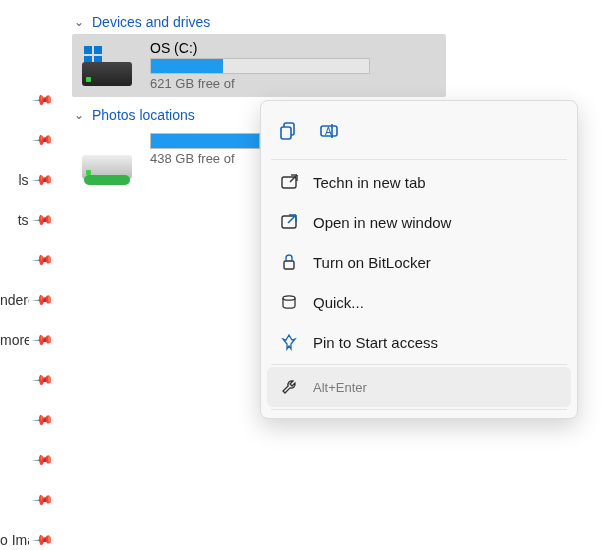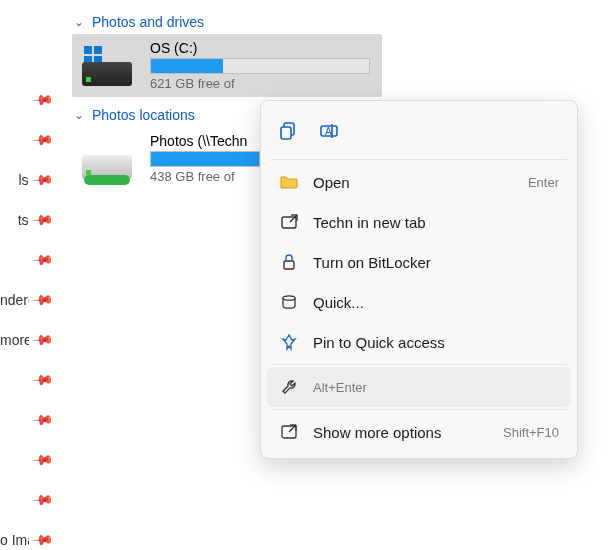--- a/index.html
+++ b/index.html
@@ -21,21 +21,21 @@
 
     .group-header {
       display: flex; align-items: center; gap: 6px;
       color: #0f5dc7; font-size: 14px; padding: 4px 0;
       cursor: default;
     }
     .chevron { color: #666; font-size: 12px; width: 14px; text-align: center; }
 
     .drive-item {
       display: flex; align-items: flex-start; gap: 18px;
-      padding: 6px 10px; width: 310px; border-radius: 2px;
+      padding: 6px 10px; width: 374px; border-radius: 2px;
     }
     .drive-item.selected { background: #d9d9d9; }
     .drive-icon { width: 50px; height: 42px; position: relative; margin-top:4px; }
     .os-windows { position:absolute; top:0; left:0; width:22px; height:22px; background:#0a78d6; display:grid; grid-template-columns:1fr 1fr; grid-template-rows:1fr 1fr; gap:2px; padding:2px; }
     .os-windows span { background:#0a78d6; }
     .os-windows.outer { background:transparent; }
     .os-windows.outer span { background:#0a78d6; }
     .hdd-body { position:absolute; bottom:0; left:0; width:50px; height:24px; background:linear-gradient(#444,#222); border-radius:3px; }
     .hdd-led { position:absolute; bottom:4px; left:4px; width:5px; height:5px; background:#3ad23a; border-radius:1px; }
     .net-bar { position:absolute; bottom:-6px; left:2px; width:46px; height:10px; background:#34b34b; border-radius:5px; }
@@ -118,21 +118,21 @@
       <span class="sidebar-label">o Imag</span>
       <span class="pin-icon">📌</span>
     </div>
 
 </div>
 
 <div class="main">
 
   <div class="group-header">
     <span class="chevron">⌄</span>
-    <span>Photos and drives</span>
+    <span>Devices and drives</span>
   </div>
 
   <div class="drive-item selected">
     <div class="drive-icon">
       <div class="os-windows outer">
           <span></span>
           <span></span>
           <span></span>
           <span></span>
         </div>
@@ -153,21 +153,20 @@
     <span>Photos locations</span>
   </div>
 
   <div class="drive-item">
     <div class="drive-icon">
       <div class="hdd-body" style="background:linear-gradient(#eee,#bbb)"></div>
       <div class="hdd-led"></div>
       <div class="net-bar"></div>
     </div>
     <div class="drive-text">
-      <span class="drive-name">Photos (\\Techn</span>
       <div class="usage-bar" style="width:110px">
           <div class="usage-fill" style="width:100%"></div>
         </div>
       <span class="drive-free">438 GB free of</span>
     </div>
   </div>
 
 </div>
 
 <div class="ctx">
@@ -184,41 +183,44 @@
           <text x="6" y="14" font-size="10" fill="#1665c0">A</text>
           <line x1="13" y1="3" x2="13" y2="17" stroke="#1665c0" stroke-width="1.6"></line>
         </svg>
     </div>
   </div>
   <div class="ctx-sep"></div>
 
   <div class="ctx-item">
     <span class="mi">
         <svg width="18" height="18" viewBox="0 0 18 18">
-          <path d="M1 4h5l2 2h9v8a1 1 0 0 1-1 1H1z" fill="#f7c948" stroke="#caa21a"></path>
-        </svg>
-      </span>
-    <span class="label">Open</span>
-    <span class="accel">Enter</span>
-  </div>
-  <div class="ctx-item">
-    <span class="mi">
-        <svg width="18" height="18" viewBox="0 0 18 18">
           <rect x="2" y="4" width="14" height="11" rx="2" fill="none" stroke="#333" stroke-width="1.4"></rect>
           <line x1="11" y1="2" x2="17" y2="2" stroke="#333" stroke-width="1.4"></line>
           <line x1="17" y1="2" x2="17" y2="8" stroke="#333" stroke-width="1.4"></line>
           <line x1="17" y1="2" x2="10" y2="9" stroke="#333" stroke-width="1.4"></line>
         </svg>
       </span>
     <span class="label">Techn in new tab</span>
     <span class="accel"></span>
   </div>
   <div class="ctx-item">
     <span class="mi">
         <svg width="18" height="18" viewBox="0 0 18 18">
+          <rect x="2" y="3" width="14" height="12" rx="2" fill="none" stroke="#333" stroke-width="1.4"></rect>
+          <line x1="9" y1="2" x2="16" y2="2" stroke="#1665c0" stroke-width="1.6"></line>
+          <line x1="16" y1="2" x2="16" y2="9" stroke="#1665c0" stroke-width="1.6"></line>
+          <line x1="16" y1="2" x2="8" y2="10" stroke="#1665c0" stroke-width="1.6"></line>
+        </svg>
+      </span>
+    <span class="label">Open in new window</span>
+    <span class="accel"></span>
+  </div>
+  <div class="ctx-item">
+    <span class="mi">
+        <svg width="18" height="18" viewBox="0 0 18 18">
           <rect x="4" y="8" width="10" height="8" rx="1.5" fill="none" stroke="#333" stroke-width="1.4"></rect>
           <path d="M6 8V5a3 3 0 0 1 6 0v3" fill="none" stroke="#1665c0" stroke-width="1.4"></path>
         </svg>
       </span>
     <span class="label">Turn on BitLocker</span>
     <span class="accel"></span>
   </div>
   <div class="ctx-item">
     <span class="mi">
         <svg width="18" height="18" viewBox="0 0 18 18">
@@ -228,42 +230,30 @@
       </span>
     <span class="label">Quick...</span>
     <span class="accel"></span>
   </div>
   <div class="ctx-item">
     <span class="mi">
         <svg width="18" height="18" viewBox="0 0 18 18">
           <path d="M9 2l3 5 3-1-4 5v5l-2-3-2 3v-5L3 6l3 1z" fill="none" stroke="#1665c0" stroke-width="1.3"></path>
         </svg>
       </span>
-    <span class="label">Pin to Quick access</span>
+    <span class="label">Pin to Start access</span>
     <span class="accel"></span>
   </div>
 
   <div class="ctx-sep"></div>
 
   <div class="ctx-item hovered">
     <span class="mi">
         <svg width="18" height="18" viewBox="0 0 18 18">
           <path d="M13 3a4 4 0 0 0-4.9 5L3 13l2 2 5-5.1A4 4 0 0 0 15 5l-3 3-2-2z" fill="none" stroke="#333" stroke-width="1.3"></path>
         </svg>
       </span>
     <span class="accel">Alt+Enter</span>
   </div>
 
   <div class="ctx-sep"></div>
 
-  <div class="ctx-item">
-    <span class="mi">
-        <svg width="18" height="18" viewBox="0 0 18 18">
-          <rect x="2" y="3" width="14" height="12" rx="2" fill="none" stroke="#333" stroke-width="1.3"></rect>
-          <line x1="10" y1="2" x2="16" y2="2" stroke="#333" stroke-width="1.3"></line>
-          <line x1="16" y1="2" x2="16" y2="8" stroke="#333" stroke-width="1.3"></line>
-          <line x1="16" y1="2" x2="9" y2="9" stroke="#333" stroke-width="1.3"></line>
-        </svg>
-      </span>
-    <span class="label">Show more options</span>
-    <span class="accel">Shift+F10</span>
-  </div>
 </div>
 
 </body></html>

